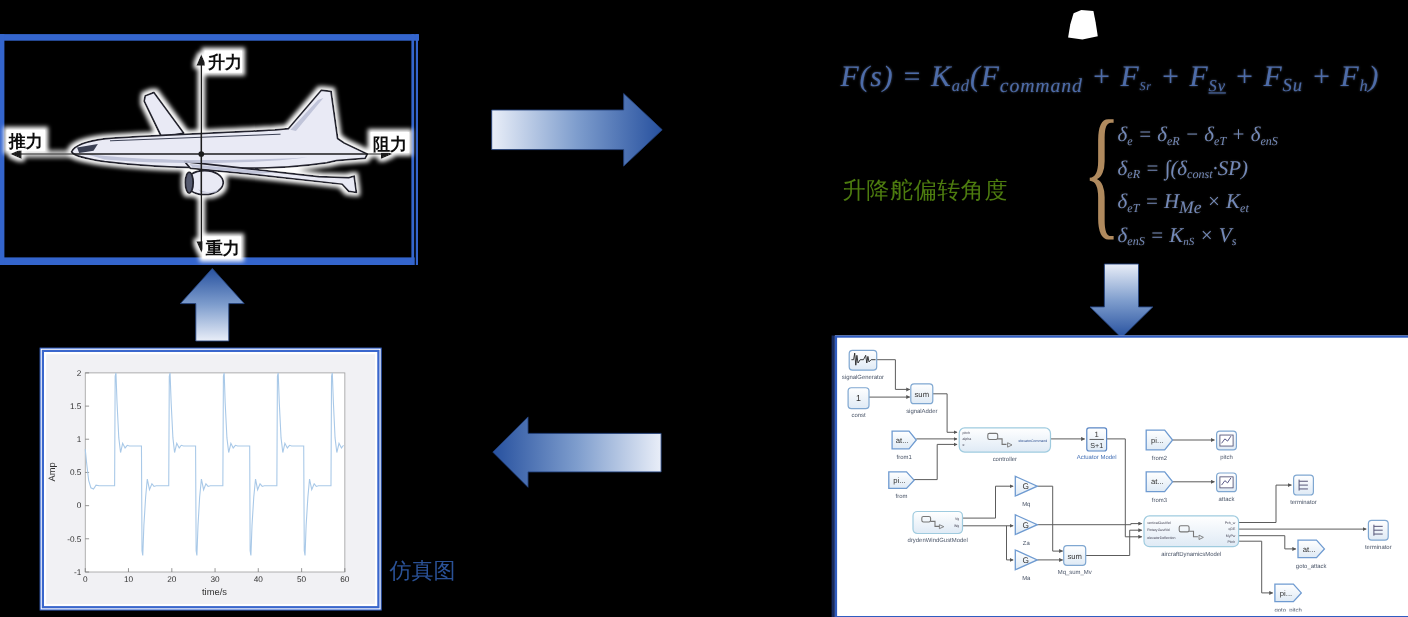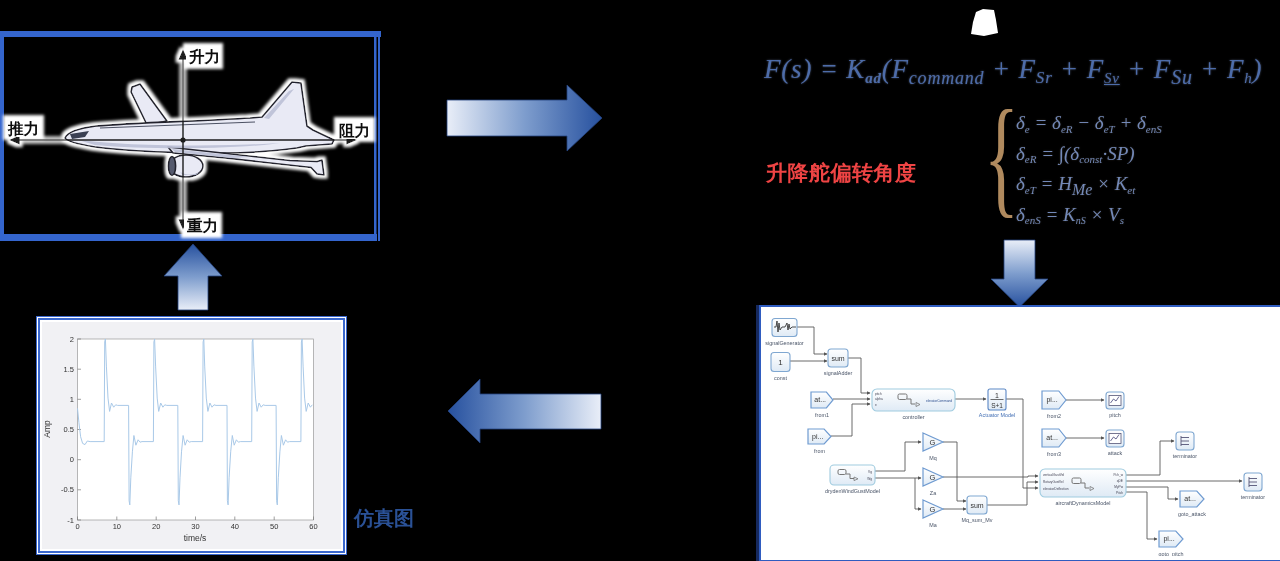--- a/index.html
+++ b/index.html
@@ -113,24 +113,24 @@
     <g font-family="Liberation Sans,sans-serif" font-size="15.5" font-weight="700" fill="#070707">
       <text x="189" y="31">升力</text>
       <text x="8" y="103">推力</text>
       <text x="339" y="105">阻力</text>
       <text x="187" y="200">重力</text>
     </g>
   </g>
 </svg>
 
 <div class="abs" id="f1" style="left:764px;top:54px;width:500px;color:#4d6ca9;text-shadow:0 0 2px rgba(170,195,255,0.45);font-family:'Liberation Serif',serif;font-style:italic;font-size:27px;letter-spacing:0.8px;white-space:nowrap;">
-  F(s) = K<sub style="font-size:15px;font-weight:bold;">ad</sub>(F<sub style="font-size:18px;">command</sub> + F<sub style="font-size:17px;">Sr</sub> + F<sub style="font-size:15px;text-decoration:underline;">Sv</sub> + F<sub style="font-size:20px;">Su</sub> + F<sub style="font-size:15px;">h</sub>)
+  F(s) = K<sub style="font-size:15px;">ad</sub>(F<sub style="font-size:18px;">command</sub> + F<sub style="font-size:11px;">Sr</sub> + F<sub style="font-size:15px;text-decoration:underline;">Sv</sub> + F<sub style="font-size:17px;">Su</sub> + F<sub style="font-size:15px;">h</sub>)
 </div>
 
-<div class="abs" style="left:766px;top:159px;font-size:21px;font-weight:700;color:#ef4444;letter-spacing:0.5px;">升降舵偏转角度</div>
+<div class="abs" style="left:766px;top:159px;font-size:21px;font-weight:400;color:#4d7c0f;letter-spacing:0.5px;">升降舵偏转角度</div>
 
 <div class="abs" style="left:984px;top:104px;">
   <div style="position:absolute;left:0;top:-14px;color:#b08a5e;font-size:132px;font-family:'Liberation Serif',serif;transform:scaleX(0.55);transform-origin:left top;line-height:1;">{</div>
   <div style="position:absolute;left:32px;top:4px;width:280px;color:#7389b8;text-shadow:0 0 2px rgba(200,185,160,0.25);font-family:'Liberation Serif',serif;font-style:italic;font-size:19px;white-space:nowrap;line-height:30.5px;">
     <div>δ<sub style="font-size:11px;">e</sub> = δ<sub style="font-size:11px;">eR</sub> − δ<sub style="font-size:11px;">eT</sub> + δ<sub style="font-size:11px;">enS</sub></div>
     <div>δ<sub style="font-size:11px;">eR</sub> = ∫(δ<sub style="font-size:11px;">const</sub>·SP)</div>
     <div>δ<sub style="font-size:11px;">eT</sub> = H<sub style="font-size:16px;font-style:italic;">Me</sub> × K<sub style="font-size:11px;">et</sub></div>
     <div>δ<sub style="font-size:11px;">enS</sub> = K<sub style="font-size:10px;">nS</sub> × V<sub style="font-size:11px;">s</sub></div>
   </div>
 </div>
@@ -172,21 +172,21 @@
         <text x="194.8" y="209">40</text>
         <text x="234.2" y="209">50</text>
       <text x="273.5" y="209">60</text>
     </g>
     <text x="10" y="109" font-size="8.5" fill="#333" text-anchor="middle" transform="rotate(-90 10 109)" font-family="Liberation Sans,sans-serif">Amp</text>
     <text x="155" y="221" font-size="8.5" fill="#333" text-anchor="middle" font-family="Liberation Sans,sans-serif">time/s</text>
     <path d="M37.5,88.4 L38.9,102.3 L40.6,116.7 L42.6,123.4 L45.0,124.6 L47.3,121.0 L50.1,121.6 L64.2,121.6 L64.7,22.0 L65.4,19.0 L66.4,46.1 L68.0,78.1 L69.6,91.4 L71.5,83.0 L73.7,87.2 L75.7,84.8 L77.6,85.4 L88.6,85.4 L89.1,180.7 L89.8,184.9 L90.8,157.8 L92.4,131.8 L93.9,115.5 L95.9,125.2 L98.1,119.8 L100.0,122.2 L102.0,121.6 L113.4,121.6 L113.9,22.0 L114.6,19.0 L115.6,46.1 L117.2,78.1 L118.7,91.4 L120.7,83.0 L122.9,87.2 L124.8,84.8 L126.8,85.4 L137.8,85.4 L138.3,180.7 L139.0,184.9 L140.0,157.8 L141.5,131.8 L143.1,115.5 L145.1,125.2 L147.2,119.8 L149.2,122.2 L151.2,121.6 L162.6,121.6 L163.1,22.0 L163.8,19.0 L164.7,46.1 L166.3,78.1 L167.9,91.4 L169.9,83.0 L172.0,87.2 L174.0,84.8 L176.0,85.4 L187.0,85.4 L187.4,180.7 L188.1,184.9 L189.1,157.8 L190.7,131.8 L192.3,115.5 L194.2,125.2 L196.4,119.8 L198.4,122.2 L200.3,121.6 L211.7,121.6 L212.2,22.0 L212.9,19.0 L213.9,46.1 L215.5,78.1 L217.1,91.4 L219.0,83.0 L221.2,87.2 L223.2,84.8 L225.1,85.4 L236.1,85.4 L236.6,180.7 L237.3,184.9 L238.3,157.8 L239.9,131.8 L241.4,115.5 L243.4,125.2 L245.6,119.8 L247.5,122.2 L249.5,121.6 L260.9,121.6 L261.4,22.0 L262.1,19.0 L263.1,46.1 L264.6,78.1 L266.2,91.4 L268.2,83.0 L270.4,87.2 L272.3,84.8" fill="none" stroke="#a9c9e8" stroke-width="1"></path>
   </svg>
 </div>
 
-<div class="abs" style="left:354px;top:505px;font-size:20px;font-weight:700;color:#2a5196;">仿真图</div>
+<div class="abs" style="left:354px;top:505px;font-size:20px;font-weight:400;color:#2a5196;">仿真图</div>
 
 <div class="abs" style="left:759px;top:305px;width:519px;height:253px;background:#ffffff;border:2px solid #2f5cc0;box-shadow:-3px 0 0 #16295e;">
 <svg width="515" height="249" viewBox="0 0 515 249" style="position:absolute;left:0;top:0;">
 <defs>
 <linearGradient id="bf" x1="0" y1="0" x2="0" y2="1">
 <stop offset="0" stop-color="#ffffff"></stop>
           <stop offset="1" stop-color="#dfeaf5"></stop>
         </linearGradient>
 <marker id="ah" markerWidth="5" markerHeight="5" refX="3.5" refY="2" orient="auto">
 <polygon points="0,0 4,2 0,4" fill="#555"></polygon>

